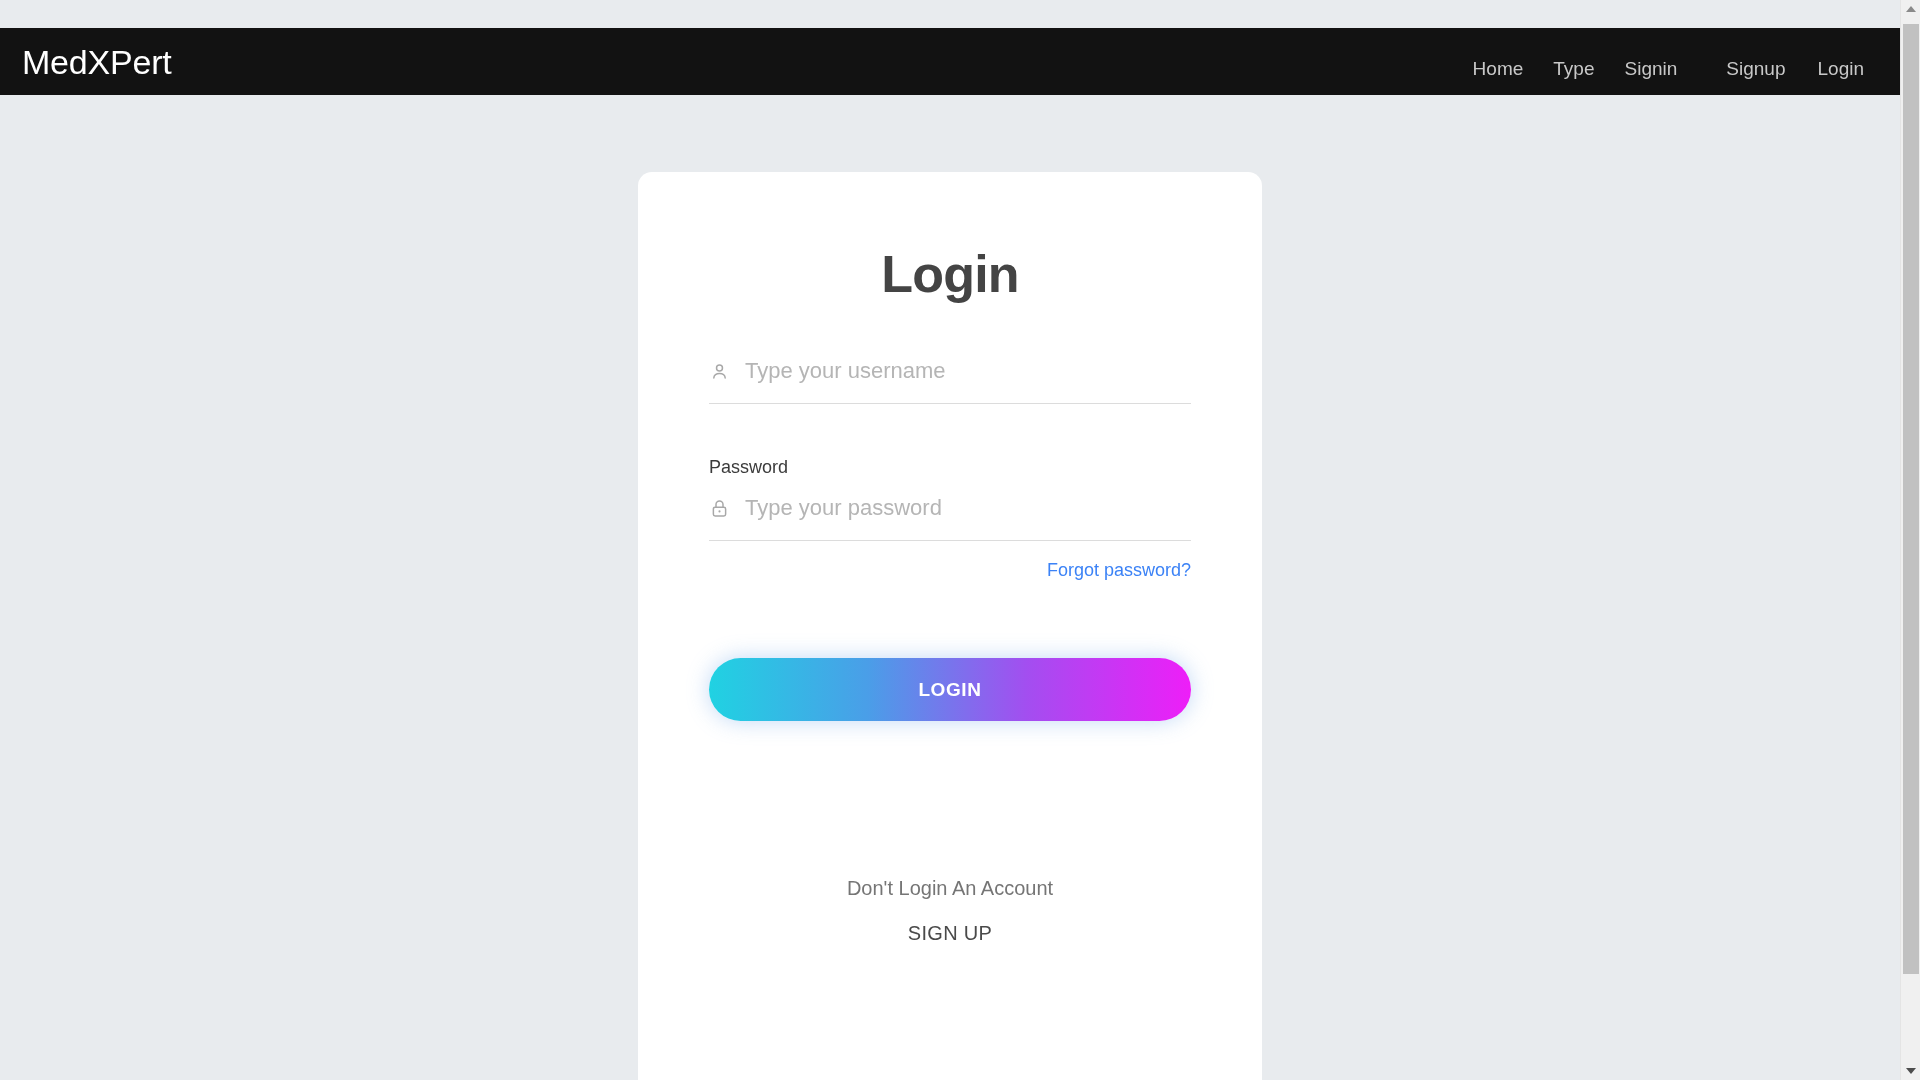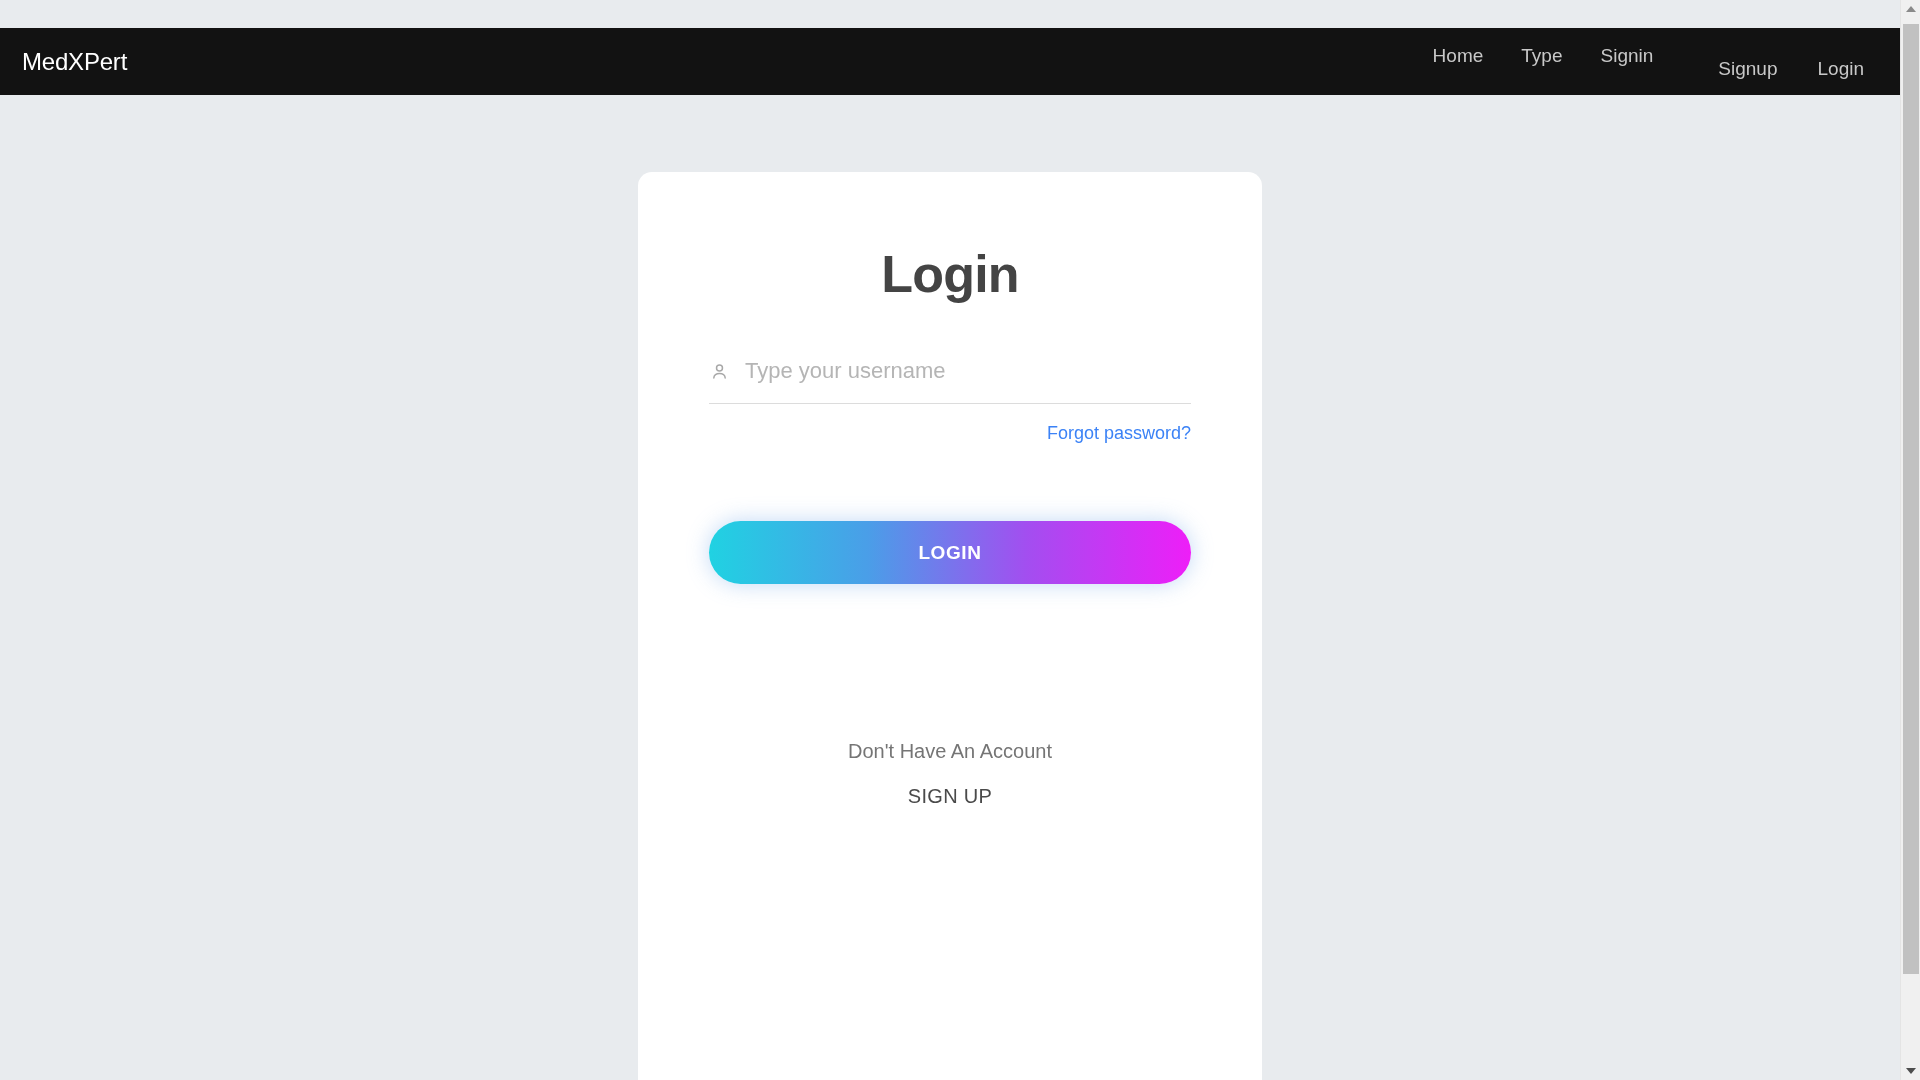--- a/index.html
+++ b/index.html
@@ -82,30 +82,30 @@
     height: 67px;
     background: #121212;
     display: flex;
     align-items: center;
     justify-content: space-between;
     padding: 0 22px 0 22px;
   }
 
   .brand {
     color: #ffffff;
-    font-size: 24px;
+    font-size: 34px;
     font-weight: 400;
     letter-spacing: -0.2px;
     line-height: 1;
   }
 
   .nav {
     display: flex;
-    align-items: flex-start;
-    gap: 12px;
+    align-items: flex-end;
+    gap: 4px;
   }
   .nav-link {
     color: #c8c8c8;
     font-size: 19px;
     text-decoration: none;
     padding: 6px 13px;
     line-height: 1;
     white-space: nowrap;
     cursor: pointer;
   }
@@ -253,29 +253,42 @@
         <span class="field-icon">
           <svg width="21" height="21" viewBox="0 0 24 24" fill="none" stroke="currentColor" stroke-width="1.7" stroke-linecap="round" stroke-linejoin="round">
             <circle cx="12" cy="8" r="3.4"></circle>
             <path d="M5.5 19.5c0-3.3 2.9-5.3 6.5-5.3s6.5 2 6.5 5.3"></path>
           </svg>
         </span>
         <input class="field-input" type="text" placeholder="Type your username" style="">
       </div>
     </div>
 
+    <div class="field-group password">
+      <div class="field-label">Password</div>
+      <div class="field-row">
+        <span class="field-icon">
+          <svg width="21" height="21" viewBox="0 0 24 24" fill="none" stroke="currentColor" stroke-width="1.7" stroke-linecap="round" stroke-linejoin="round">
+            <rect x="5" y="10.5" width="14" height="10" rx="2"></rect>
+            <path d="M8 10.5V7.5a4 4 0 0 1 8 0v3"></path>
+            <circle cx="12" cy="15.3" r="1.2" fill="currentColor" stroke="none"></circle>
+          </svg>
+        </span>
+        <input class="field-input" type="password" placeholder="Type your password" style="">
+      </div>
+    </div>
 
     <div class="forgot-row">
       <a class="forgot-link">Forgot password?</a>
     </div>
 
     <button class="login-button">LOGIN</button>
 
     <div class="signup-block">
-      <div class="signup-prompt">Don't Have An Account</div>
+      <div class="signup-prompt">Don't Login An Account</div>
       <a class="signup-link">SIGN UP</a>
     </div>
 
   </div>
 
   <div class="scrollbar">
     <div class="scrollbar-arrow up">
         <span class="tri"></span>
       </div>
     <div class="scrollbar-thumb"></div>

